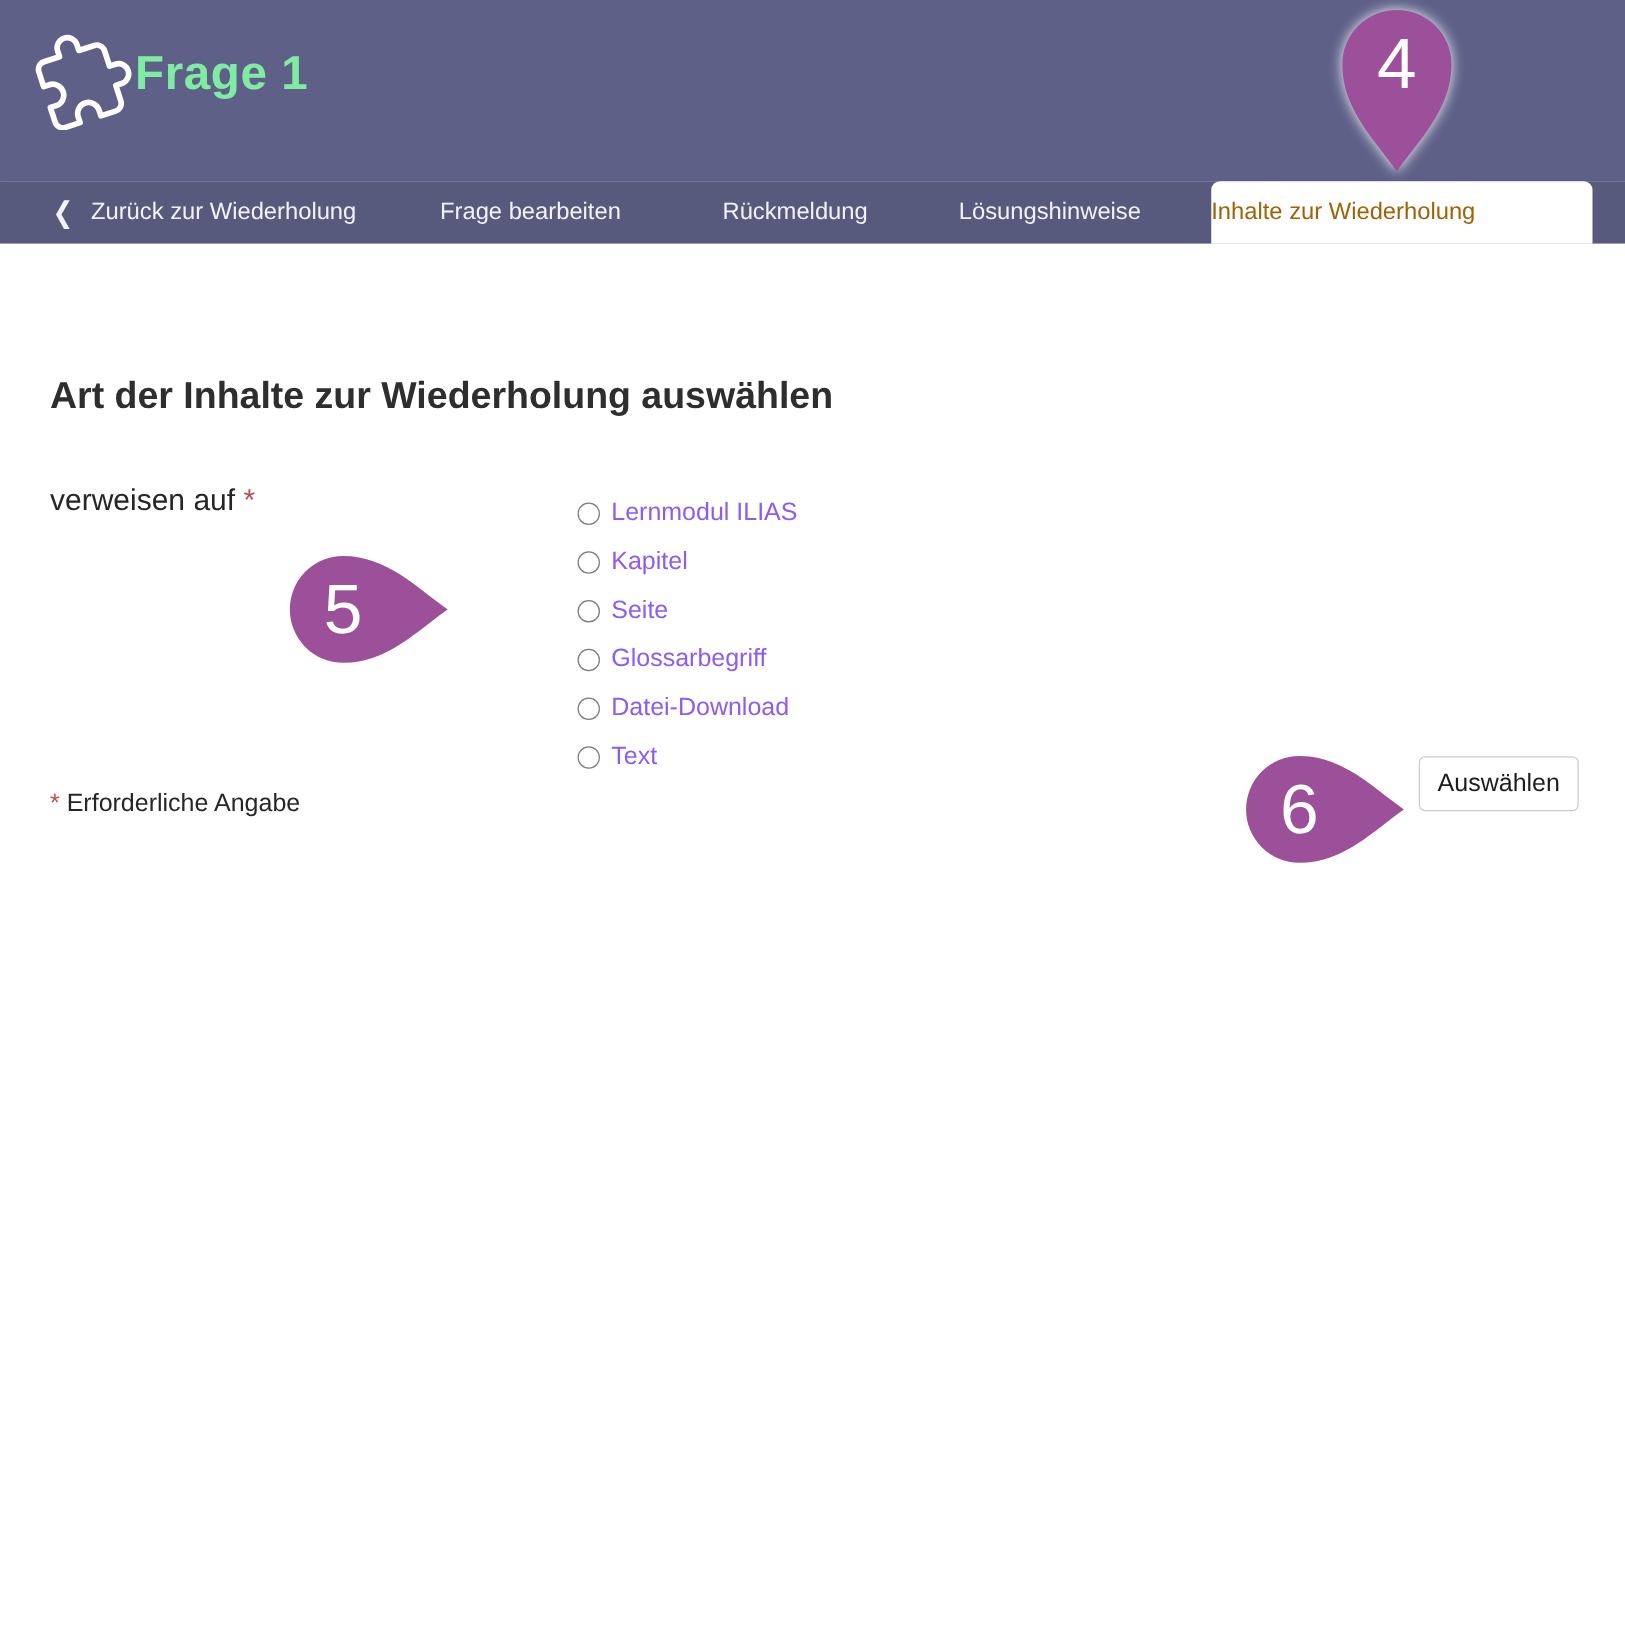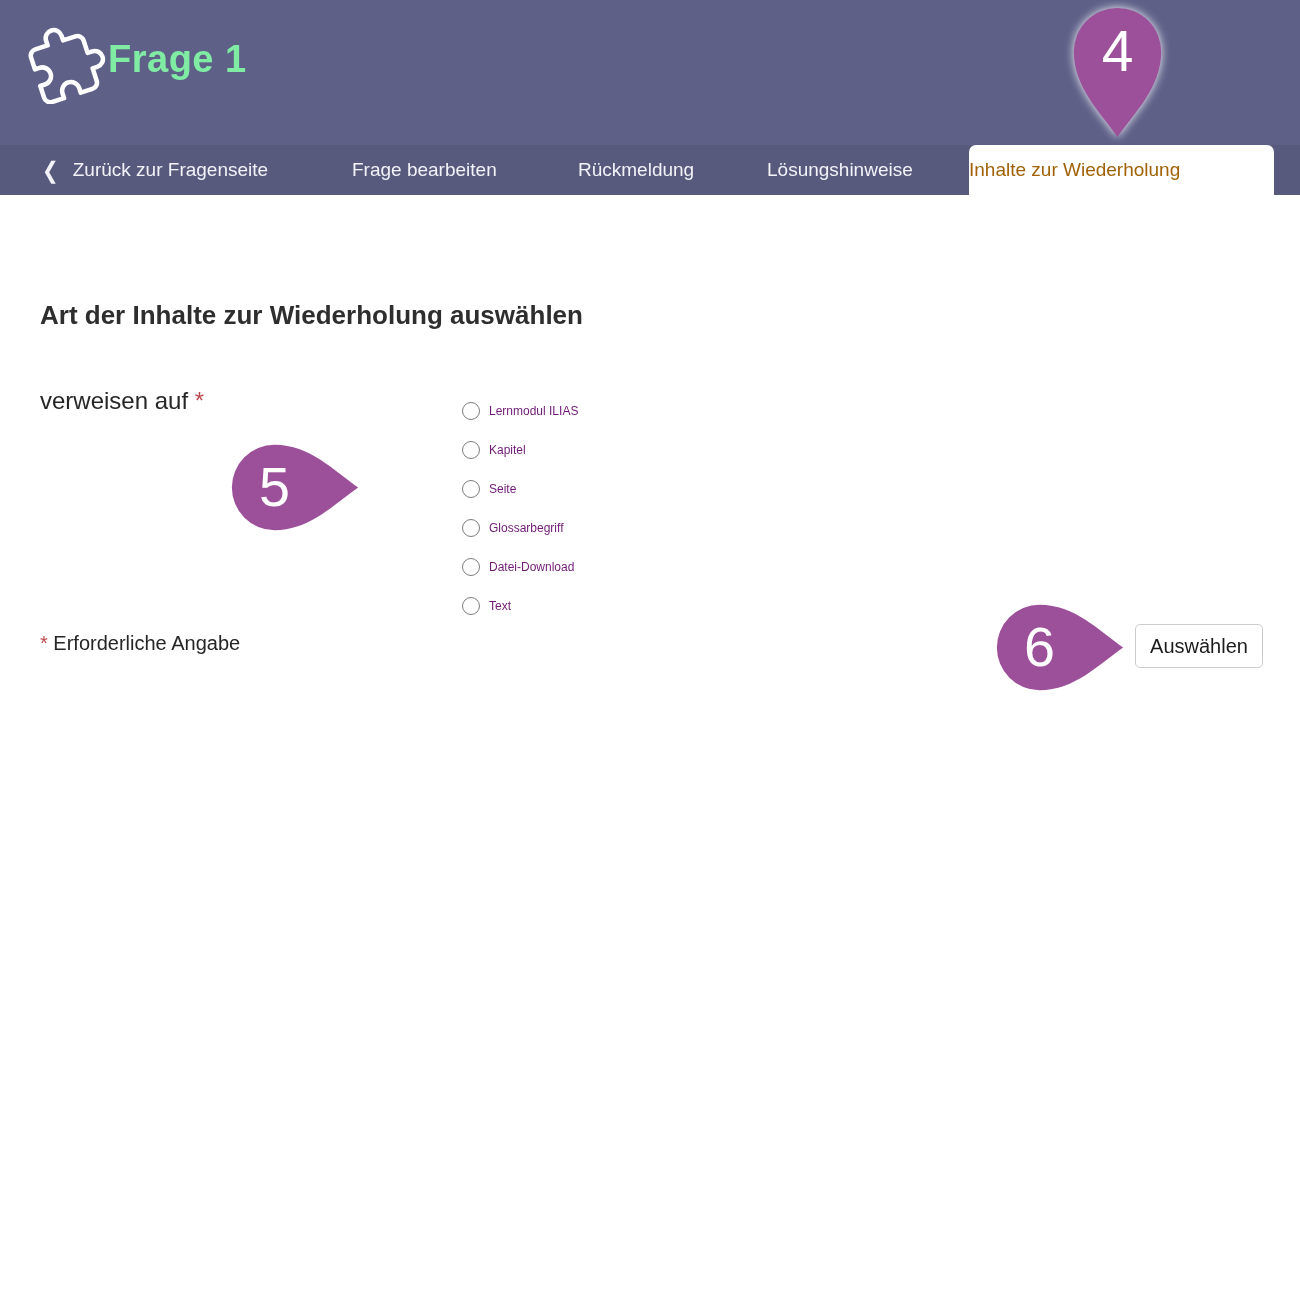--- a/index.html
+++ b/index.html
@@ -45,42 +45,42 @@
   }
   .tab.active {
     background: #ffffff; color: #a16207;
     border-radius: 7px 7px 0 0;
   }
 
   
   .content { position: absolute; left: 0; top: 195px; width: 1300px; height: 1105px; background: #fff; }
   .page-heading {
     position: absolute; left: 40px; top: 105px;
-    font-size: 26px; font-weight: bold; color: #2e2e2e;
+    font-size: 30px; font-weight: bold; color: #2e2e2e;
   }
   .field-label {
     position: absolute; left: 40px; top: 192px;
     font-size: 24px; color: #262626;
   }
   .req { color: #bf4a4e; }
   .radio-group { position: absolute; left: 462px; top: 196px; }
   .radio-row {
     display: flex; align-items: center; height: 39px; cursor: pointer;
   }
   .radio-circle {
     width: 18px; height: 18px; border: 1.5px solid #7d7d7d;
     border-radius: 50%; background: #fff; margin-right: 9px; flex: 0 0 auto;
   }
-  .radio-label { font-size: 12px; color: #701a75; }
+  .radio-label { font-size: 20px; color: #8b5cf6; }
   .required-note {
     position: absolute; left: 40px; top: 437px;
     font-size: 20px; color: #262626;
   }
   .select-btn {
-    position: absolute; left: 1135px; top: 429px;
+    position: absolute; left: 1135px; top: 410px;
     width: 128px; height: 44px;
     background: #ffffff; border: 1px solid #cccccc; border-radius: 5px;
     font-size: 20px; color: #1c1c1c;
     font-family: "Liberation Sans", "DejaVu Sans", sans-serif;
     display: flex; align-items: center; justify-content: center;
     cursor: pointer;
   }
 
   
   .marker { position: absolute; filter: drop-shadow(0 0 5px rgba(255,255,255,0.95)); }
@@ -100,21 +100,21 @@
       <g transform="rotate(-18 12 12)">
         <path d="M20.5 11H19V7c0-1.1-.9-2-2-2h-4V3.5a2.5 2.5 0 0 0-5 0V5H4c-1.1 0-1.99.9-1.99 2v3.8H3.5c1.49 0 2.7 1.21 2.7 2.7s-1.21 2.7-2.7 2.7H2V20c0 1.1.9 2 2 2h3.8v-1.5c0-1.49 1.21-2.7 2.7-2.7 1.49 0 2.7 1.21 2.7 2.7V22H17c1.1 0 2-.9 2-2v-4h1.5a2.5 2.5 0 0 0 0-5z" fill="none" stroke="#ffffff" stroke-width="1.4" stroke-linejoin="round"></path>
       </g>
     </svg>
     <div class="app-title">Frage 1</div>
   </div>
 
   <div class="tabbar">
     <div class="tab" style="left:42px;">
       <span class="chev">❮</span>
-      <span>Zurück zur Fragenseite</span>
+      <span>Zurück zur Wiederholung</span>
     </div>
     <div class="tab" style="left:352px;">
       <span>Frage bearbeiten</span>
     </div>
     <div class="tab" style="left:578px;">
       <span>Rückmeldung</span>
     </div>
     <div class="tab" style="left:767px;">
       <span>Lösungshinweise</span>
     </div>

